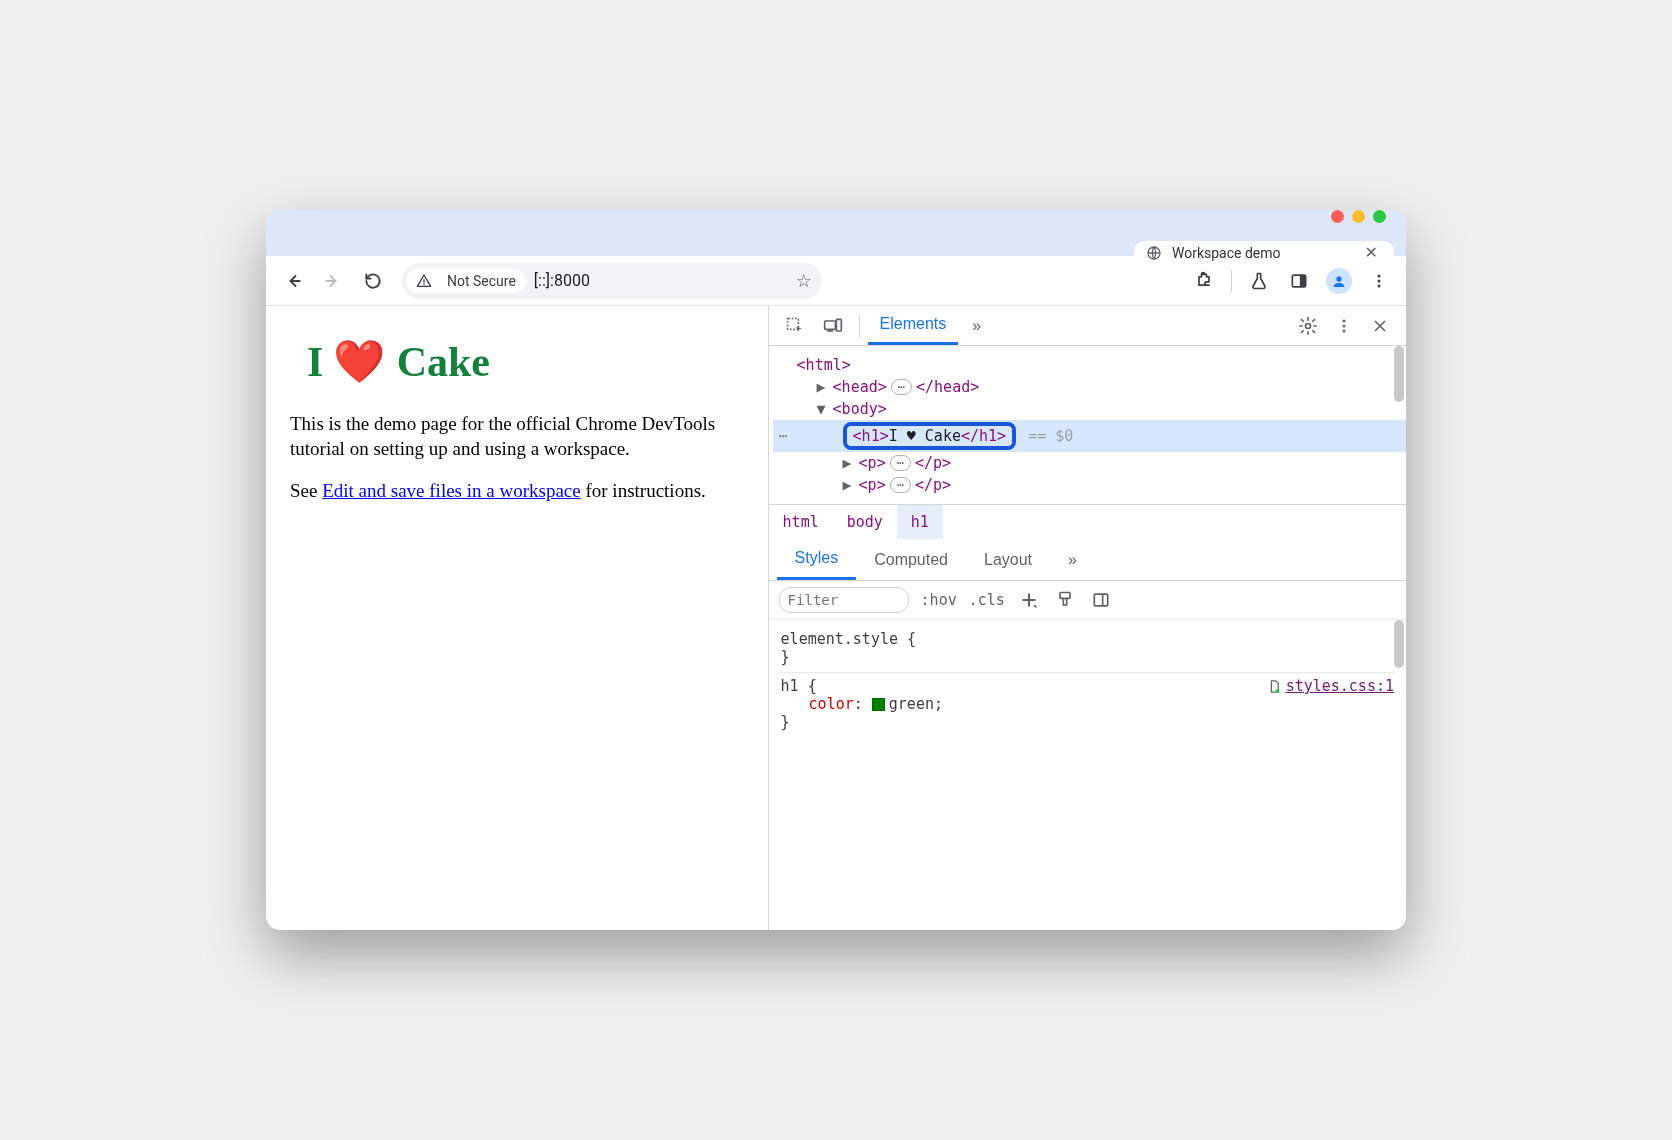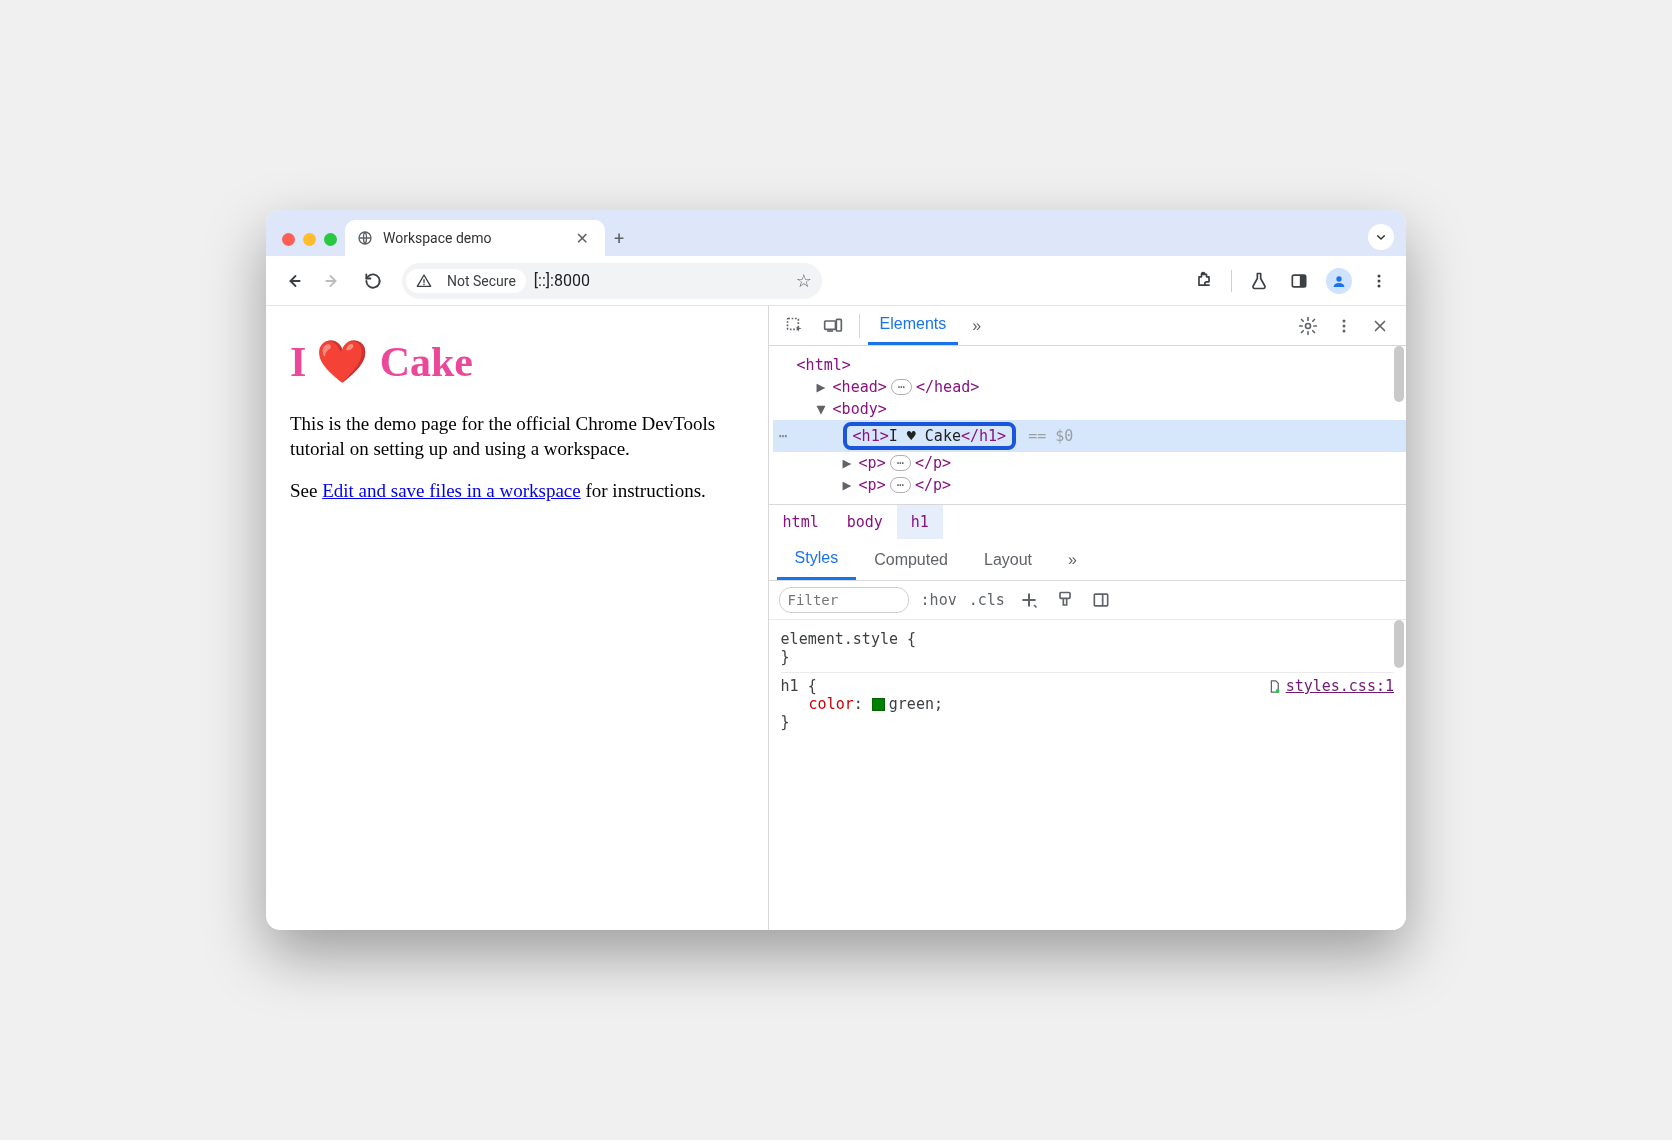--- a/index.html
+++ b/index.html
@@ -22,21 +22,22 @@
     display: flex;
     flex-direction: column;
   }
   
   .tab-strip {
     background: #dde7f9;
     height: 46px;
     display: flex;
     align-items: flex-end;
     padding: 0 12px;
-    gap: 0;
+    gap: 8px;
+    flex-direction: column;
   }
   .traffic-lights { display: flex; gap: 8px; align-items: center; padding: 0 8px 10px 4px; }
   .tl { width: 13px; height: 13px; border-radius: 50%; }
   .tl.red { background: #ff5f57; }
   .tl.yellow { background: #febc2e; }
   .tl.green { background: #28c840; }
   .tab {
     background: #fff;
     height: 36px;
     border-radius: 10px 10px 0 0;
@@ -92,21 +93,21 @@
   
   .page {
     flex: 0 0 44%;
     padding: 28px 24px;
     font-family: "Times New Roman", serif;
     color:#000;
     font-size:19px;
     line-height:1.35;
     overflow:auto;
   }
-  .page h1 { color: #ec4899; font-size:42px; font-weight:bold; margin:0 0 20px 0; }
+  .page h1 { color: #15803d; font-size:42px; font-weight:bold; margin:0 0 20px 17px; }
   .page a { color:#0000ee; text-decoration:underline; }
   .page p { margin:0 0 16px 0; }
   
   .devtools {
     flex:1;
     border-left:1px solid #d7d7d7;
     display:flex;
     flex-direction:column;
     font-family: "Helvetica Neue", Arial, sans-serif;
     min-width:0;

